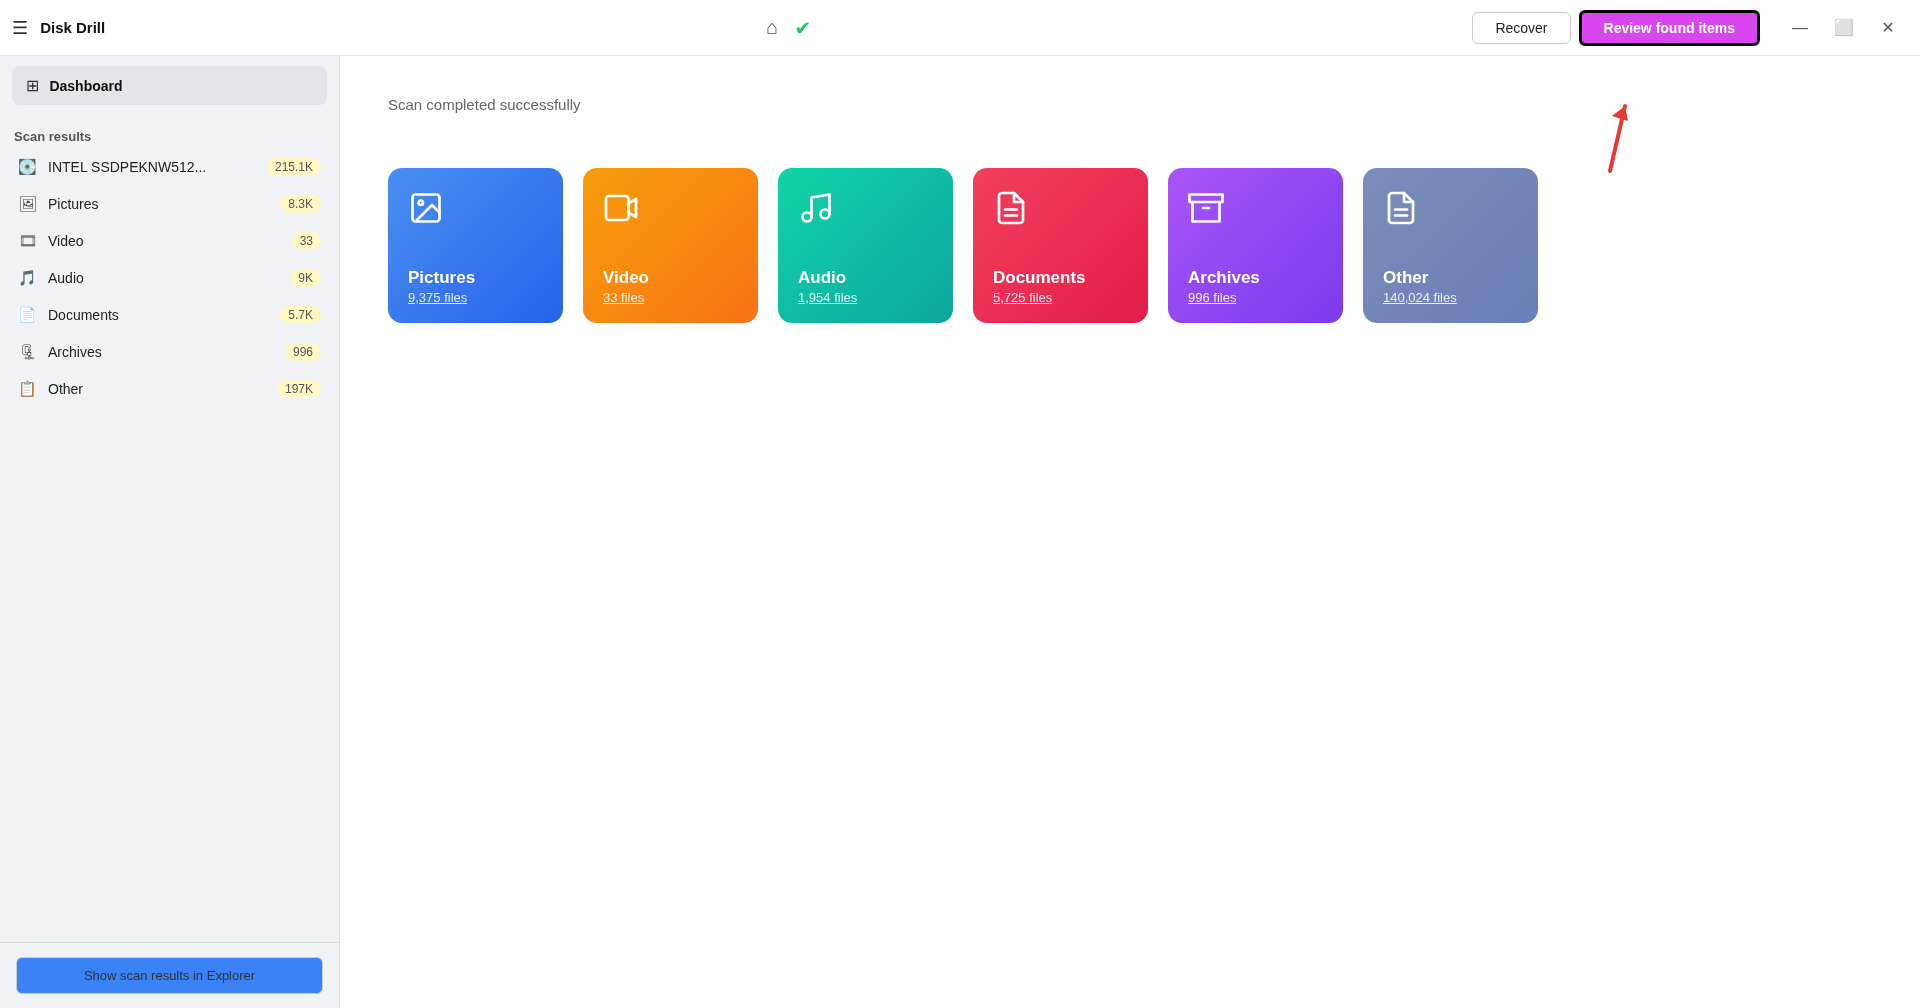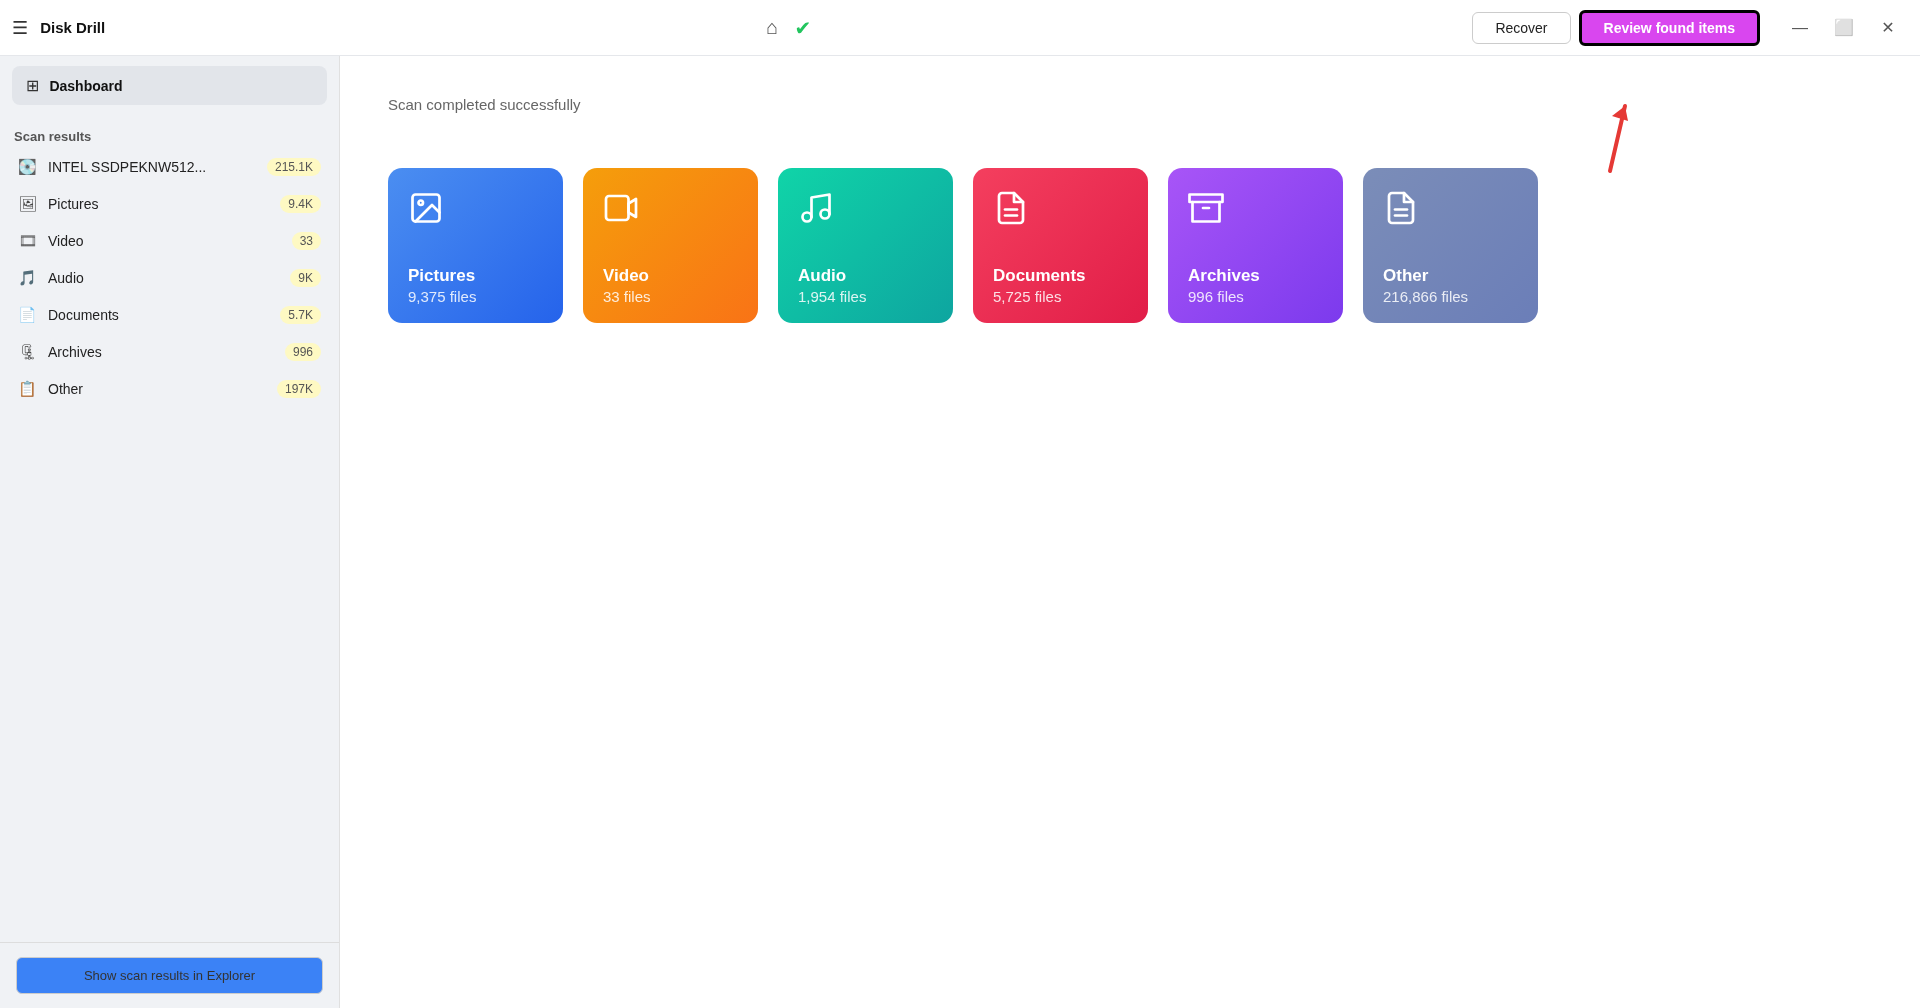--- a/index.html
+++ b/index.html
@@ -76,21 +76,21 @@
 
     
     .cards-row { display: flex; gap: 20px; flex-wrap: wrap; }
     .card {
       width: 175px; height: 155px; border-radius: 14px; padding: 22px 20px 18px;
       display: flex; flex-direction: column; justify-content: flex-end; cursor: pointer;
       transition: transform 0.1s;
     }
     .card-icon { font-size: 32px; color: rgba(255,255,255,0.9); margin-bottom: auto; }
     .card-name { font-size: 17px; font-weight: 700; color: #fff; margin-bottom: 2px; }
-    .card-count { font-size: 15px; color: rgba(255,255,255,0.85); }
+    .card-count { font-size: 13px; color: rgba(255,255,255,0.85); text-decoration: underline; }
 
     .card-pictures { background: linear-gradient(135deg, #4b8ef1, #2563eb); }
     .card-video { background: linear-gradient(135deg, #f59e0b, #f97316); }
     .card-audio { background: linear-gradient(135deg, #10d4a8, #0ea5a0); }
     .card-documents { background: linear-gradient(135deg, #f43f5e, #e11d48); }
     .card-archives { background: linear-gradient(135deg, #a855f7, #7c3aed); }
     .card-other { background: linear-gradient(135deg, #7b8db8, #6b7eb8); }
 
     
     .arrow-annotation {
@@ -136,21 +136,21 @@
 
     <div id="sidebar-items">
         <div class="sidebar-item">
     <span class="sidebar-item-icon">💽</span>
     <span class="sidebar-item-label">INTEL SSDPEKNW512...</span>
     <span class="sidebar-item-count">215.1K</span>
   </div>
         <div class="sidebar-item">
     <span class="sidebar-item-icon">🖼</span>
     <span class="sidebar-item-label">Pictures</span>
-    <span class="sidebar-item-count">9.4K</span>
+    <span class="sidebar-item-count">8.3K</span>
   </div>
         <div class="sidebar-item">
     <span class="sidebar-item-icon">🎞</span>
     <span class="sidebar-item-label">Video</span>
     <span class="sidebar-item-count">33</span>
   </div>
         <div class="sidebar-item">
     <span class="sidebar-item-icon">🎵</span>
     <span class="sidebar-item-label">Audio</span>
     <span class="sidebar-item-count">9K</span>
@@ -235,17 +235,17 @@
     <div class="card-count">996 files</div>
   </div>
         <div class="card card-other">
     <div class="card-icon"><svg width="36" height="36" viewBox="0 0 24 24" fill="none" stroke="white" stroke-width="1.8" stroke-linecap="round" stroke-linejoin="round">
               <path d="M14 2H6a2 2 0 0 0-2 2v16a2 2 0 0 0 2 2h12a2 2 0 0 0 2-2V8z"></path>
               <polyline points="14 2 14 8 20 8"></polyline>
               <line x1="8" y1="13" x2="16" y2="13"></line>
               <line x1="8" y1="17" x2="16" y2="17"></line>
             </svg></div>
     <div class="card-name">Other</div>
-    <div class="card-count">216,866 files</div>
+    <div class="card-count">140,024 files</div>
   </div>
       </div>
   </div>
 </div>
 
 </body></html>

